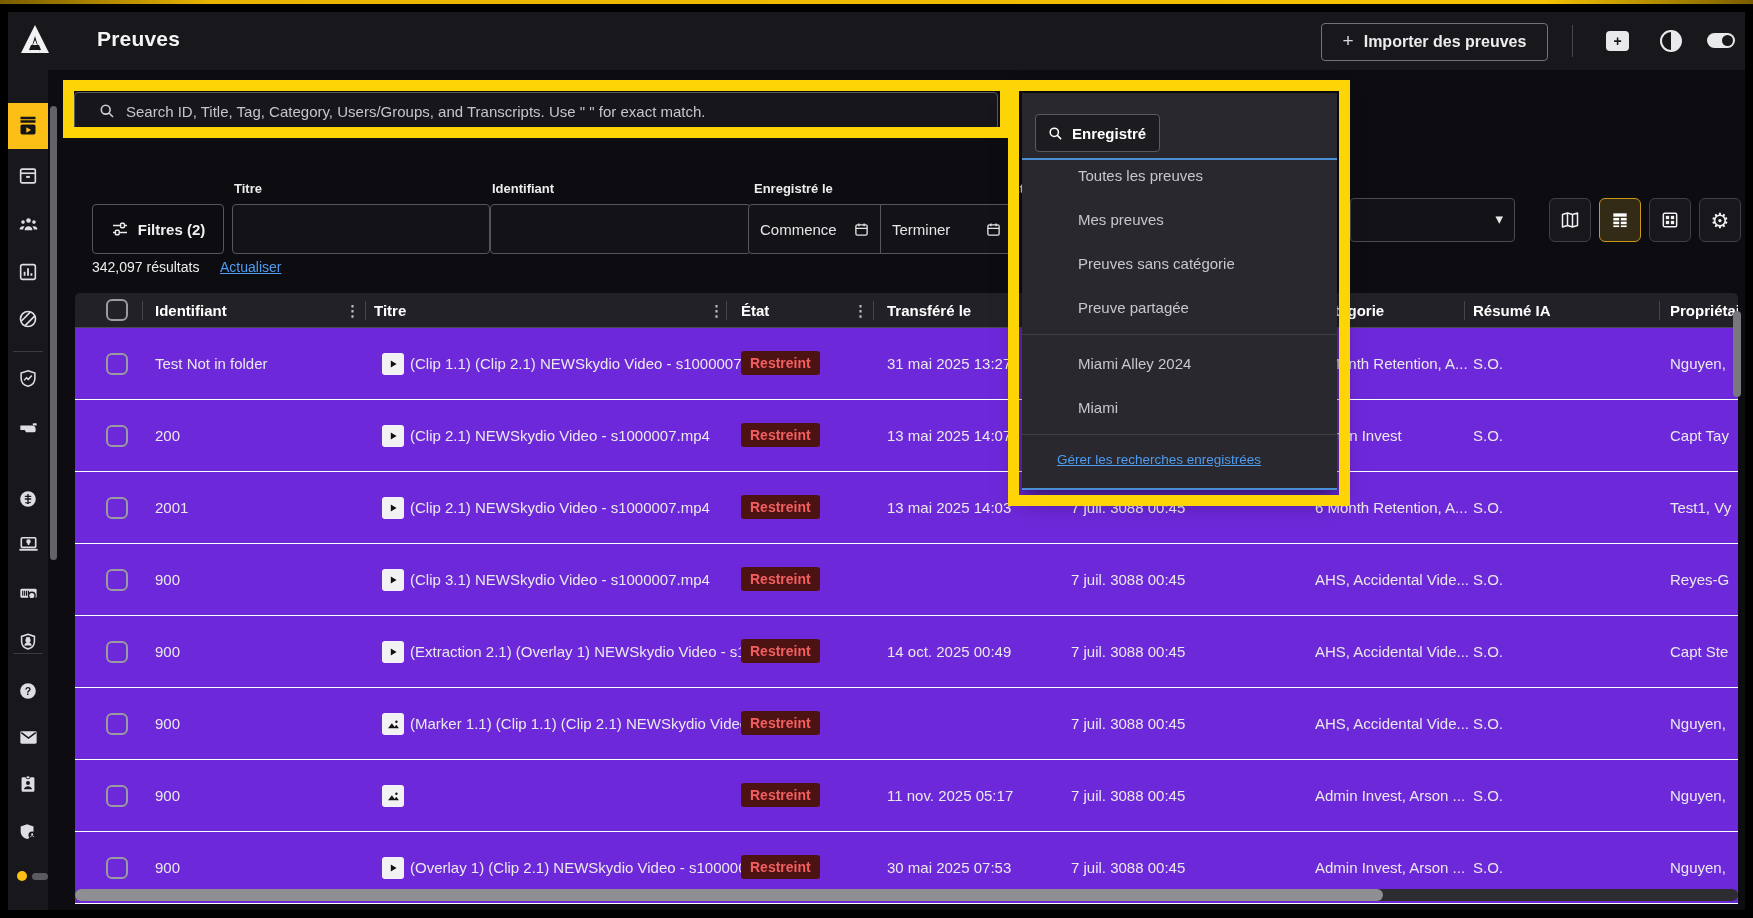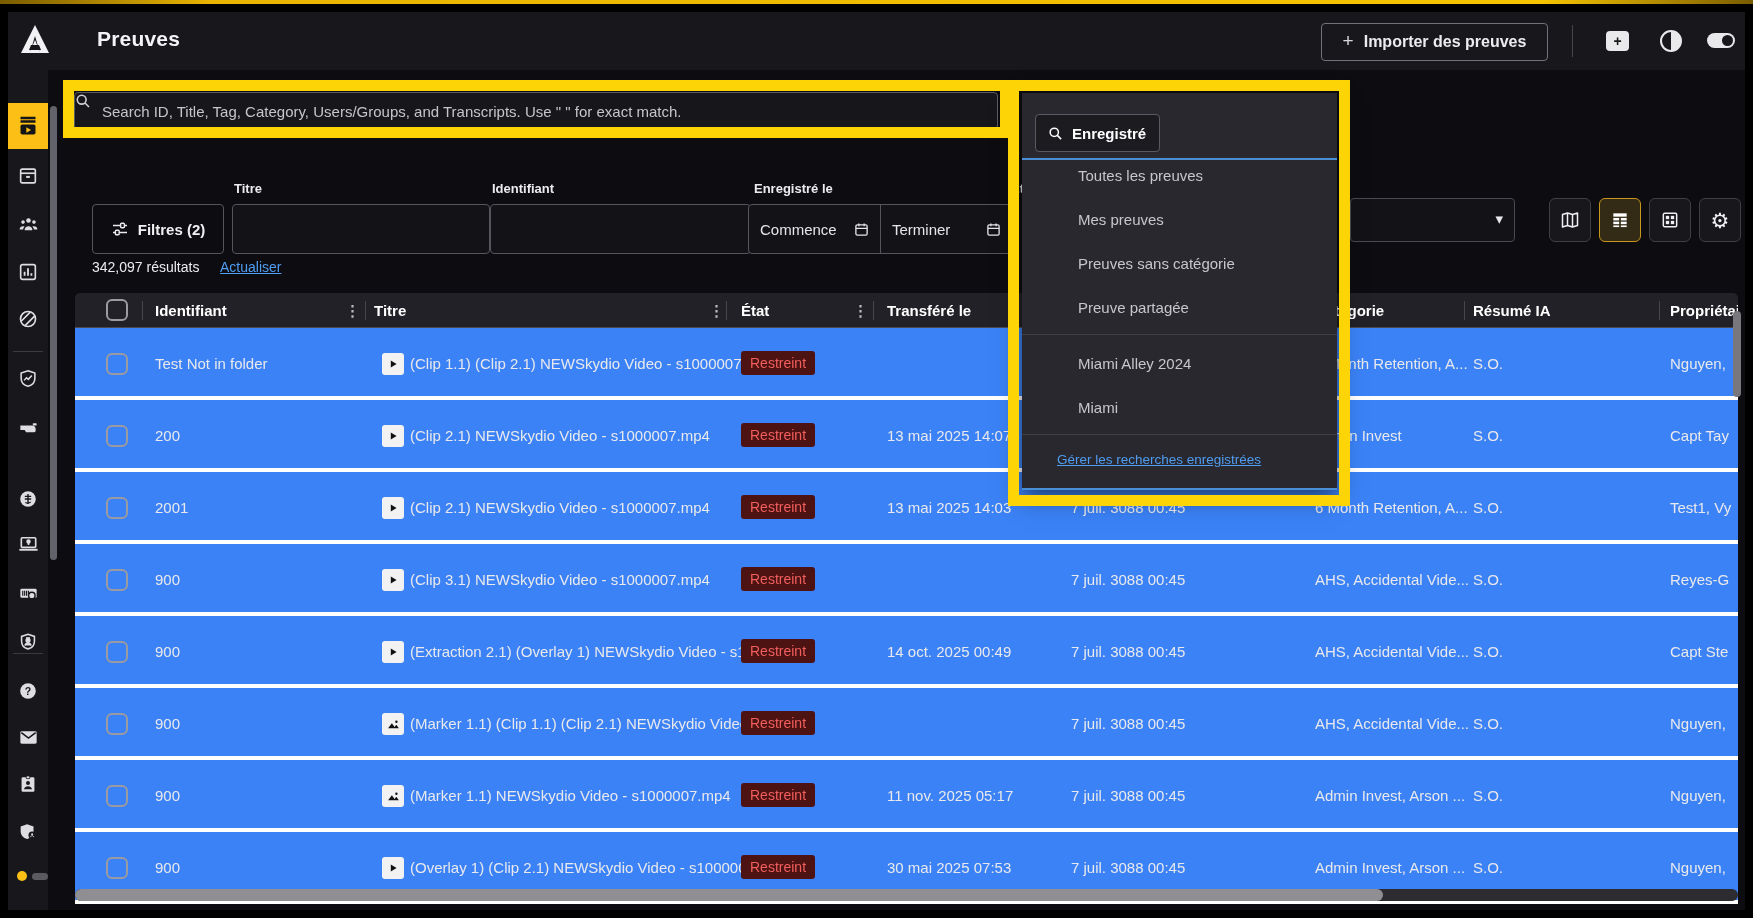--- a/index.html
+++ b/index.html
@@ -29,21 +29,21 @@
   .sidebar{position:absolute;left:0;top:58px;width:40px;height:840px;background:#17171c;z-index:5;}
   .sb-icon{position:absolute;left:0;width:40px;height:46px;display:flex;align-items:center;justify-content:center;cursor:pointer;}
   .sb-active{background:var(--accent,#fcbf15);}
   .sb-divider{position:absolute;left:5px;width:30px;height:1px;background:#3a3a41;}
   .sb-scroll{position:absolute;left:42px;top:94px;width:7px;height:454px;background:#62626a;border-radius:4px;z-index:6;cursor:pointer;}
   .dot-y{position:absolute;left:9px;top:801px;width:10px;height:10px;border-radius:50%;background:var(--accent,#fcbf15);}
   .dot-g{position:absolute;left:24px;top:803px;width:16px;height:7px;border-radius:4px;background:#5a5a60;cursor:pointer;}
 
   
   .search-box{position:absolute;left:66px;top:80px;width:924px;height:38px;background:#16161b;border:1px solid #5a5a62;
-      border-radius:4px;display:flex;padding:0 0;gap:9px;box-sizing:border-box;}
+      border-radius:4px;display:flex;align-items:center;padding:0 24px;gap:9px;box-sizing:border-box;}
   .search-box input{flex:1;background:transparent;border:none;outline:none;color:#cfcfd3;font-size:15px;
       font-family:"Liberation Sans",sans-serif;}
   .search-box input::placeholder{color:#c5c5ca;opacity:1;}
   .flt-label{position:absolute;top:169px;font-size:13px;font-weight:bold;color:#ececef;}
   .filtres-btn{position:absolute;left:84px;top:192px;width:132px;height:50px;border:1px solid #55555c;border-radius:4px;
       background:transparent;color:#f0f0f2;font-weight:bold;font-size:15px;display:flex;align-items:center;
       justify-content:center;gap:9px;box-sizing:border-box;cursor:pointer;}
   .flt-input{position:absolute;top:192px;height:50px;background:#121217;border:1px solid #55555c;border-radius:4px;
       box-sizing:border-box;color:#e9e9ec;font-size:15px;padding:0 12px;outline:none;font-family:"Liberation Sans",sans-serif;}
   .date-group{position:absolute;left:740px;top:192px;width:265px;height:50px;background:#121217;border:1px solid #55555c;
@@ -62,28 +62,28 @@
   .vbtn.active{border-color:#c9991c;background:#332b15;}
   .gear-glyph{font-size:21px;color:#f0f0f2;line-height:1;}
 
   
   .table{position:absolute;left:67px;top:281px;width:1663px;height:611px;overflow:hidden;border-radius:5px 5px 0 0;}
   .thead{position:absolute;top:0;left:0;width:100%;height:35px;background:#212127;border-bottom:1px solid #4a4a50;box-sizing:border-box;}
   .th{position:absolute;top:0;height:35px;line-height:35px;font-size:15px;font-weight:bold;color:#fff;white-space:nowrap;}
   .kebab{position:absolute;top:0;height:35px;line-height:35px;color:#b9b9bf;font-size:15px;font-weight:bold;cursor:pointer;}
   .hdiv{position:absolute;top:8px;width:1px;height:19px;background:#45454c;}
   .cb{position:absolute;width:22px;height:22px;border:2px solid #9b9ba1;border-radius:6px;box-sizing:border-box;cursor:pointer;background:transparent;}
-  .trow{position:absolute;left:0;width:1663px;height:72px;background:#3b82f6;border-bottom:4px solid #ffffff;box-sizing:border-box;}
+  .trow{position:absolute;left:0;width:1663px;height:72px;background:#6d28d9;border-bottom:1px solid #ffffff;box-sizing:border-box;}
   .cell{position:absolute;top:0;height:72px;line-height:72px;font-size:15px;color:#e9e9ec;white-space:nowrap;}
   .c-id{left:80px;}  .c-title{left:335px;} .c-d1{left:812px;font-weight:500;} .c-d2{left:996px;font-weight:500;}
   .c-cat{left:1240px;} .c-sum{left:1398px;} .c-own{left:1595px;}
   .media{position:absolute;left:307px;top:25px;width:22px;height:22px;background:#f2f2f2;border-radius:3px;
       display:flex;align-items:center;justify-content:center;}
   .badge{position:absolute;left:666px;top:23px;background:var(--badge-bg,#4d1212);color:var(--badge-tx,#f25f5f);
-      font-size:14px;padding:4px 9px;border-radius:3px;}
+      font-size:14px;padding:4px 9px;border-radius:3px;font-weight:bold;}
 
   .hscroll-track{position:absolute;left:67px;top:877px;width:1663px;height:12px;background:#2c2c31;border-radius:6px;z-index:15;}
   .hscroll-thumb{position:absolute;left:67px;top:877px;width:1308px;height:12px;background:#8e8e93;border-radius:6px;z-index:16;cursor:pointer;}
   .vscroll-thumb{position:absolute;left:1725px;top:299px;width:8px;height:86px;background:#77777c;border-radius:4px;z-index:16;cursor:pointer;}
 
   
   .sv-panel{position:absolute;left:1014px;top:81px;width:315px;height:397px;background:#28282e;z-index:30;
       box-shadow:0 8px 22px rgba(0,0,0,.55);box-sizing:border-box;border-bottom:2px solid var(--focus,#4a8fd6);}
   .sv-head{position:absolute;top:0;left:0;right:0;height:55px;border-bottom:2px solid var(--focus,#4a8fd6);margin-top:10px;}
   .sv-btn{position:absolute;left:13px;top:11px;width:125px;height:38px;border:1px solid #5a5a62;border-radius:4px;
@@ -380,20 +380,21 @@
         <div class="trow" style="top: 35px;">
           <span class="cb" style="left:31px;top:25px"></span>
           <span class="cell c-id">Test Not in folder</span>
           <span class="media">
             <svg width="12" height="12" viewBox="0 0 12 12">
               <path d="M3.8 2.6L9.6 6 3.8 9.4Z" fill="#111"></path>
             </svg>
           </span>
           <span class="cell c-title">(Clip 1.1) (Clip 2.1) NEWSkydio Video - s1000007....</span>
           <span class="badge">Restreint</span>
+          <span class="cell c-d1">31 mai 2025 13:27</span>
           <span class="cell c-d2">7 juil. 3088 00:45</span>
           <span class="cell c-cat">6 Month Retention, A...</span>
           <span class="cell c-sum">S.O.</span>
           <span class="cell c-own">Nguyen,</span>
         </div>
         <div class="trow" style="top: 107px;">
           <span class="cb" style="left:31px;top:25px"></span>
           <span class="cell c-id">200</span>
           <span class="media">
             <svg width="12" height="12" viewBox="0 0 12 12">
@@ -473,21 +474,20 @@
         </div>
         <div class="trow" style="top: 467px;">
           <span class="cb" style="left:31px;top:25px"></span>
           <span class="cell c-id">900</span>
           <span class="media">
             <svg width="13" height="13" viewBox="0 0 12 12">
               <path d="M1 9.5L4.5 4.8 7 8.2 8.6 6.2 11 9.5Z" fill="#111"></path>
               <circle cx="8.7" cy="3.4" r="1.1" fill="#111"></circle>
             </svg>
           </span>
-          <span class="cell c-title">(Marker 1.1) NEWSkydio Video - s1000007.mp4</span>
           <span class="badge">Restreint</span>
           <span class="cell c-d1">11 nov. 2025 05:17</span>
           <span class="cell c-d2">7 juil. 3088 00:45</span>
           <span class="cell c-cat">Admin Invest, Arson ...</span>
           <span class="cell c-sum">S.O.</span>
           <span class="cell c-own">Nguyen,</span>
         </div>
         <div class="trow" style="top: 539px;">
           <span class="cb" style="left:31px;top:25px"></span>
           <span class="cell c-id">900</span>

